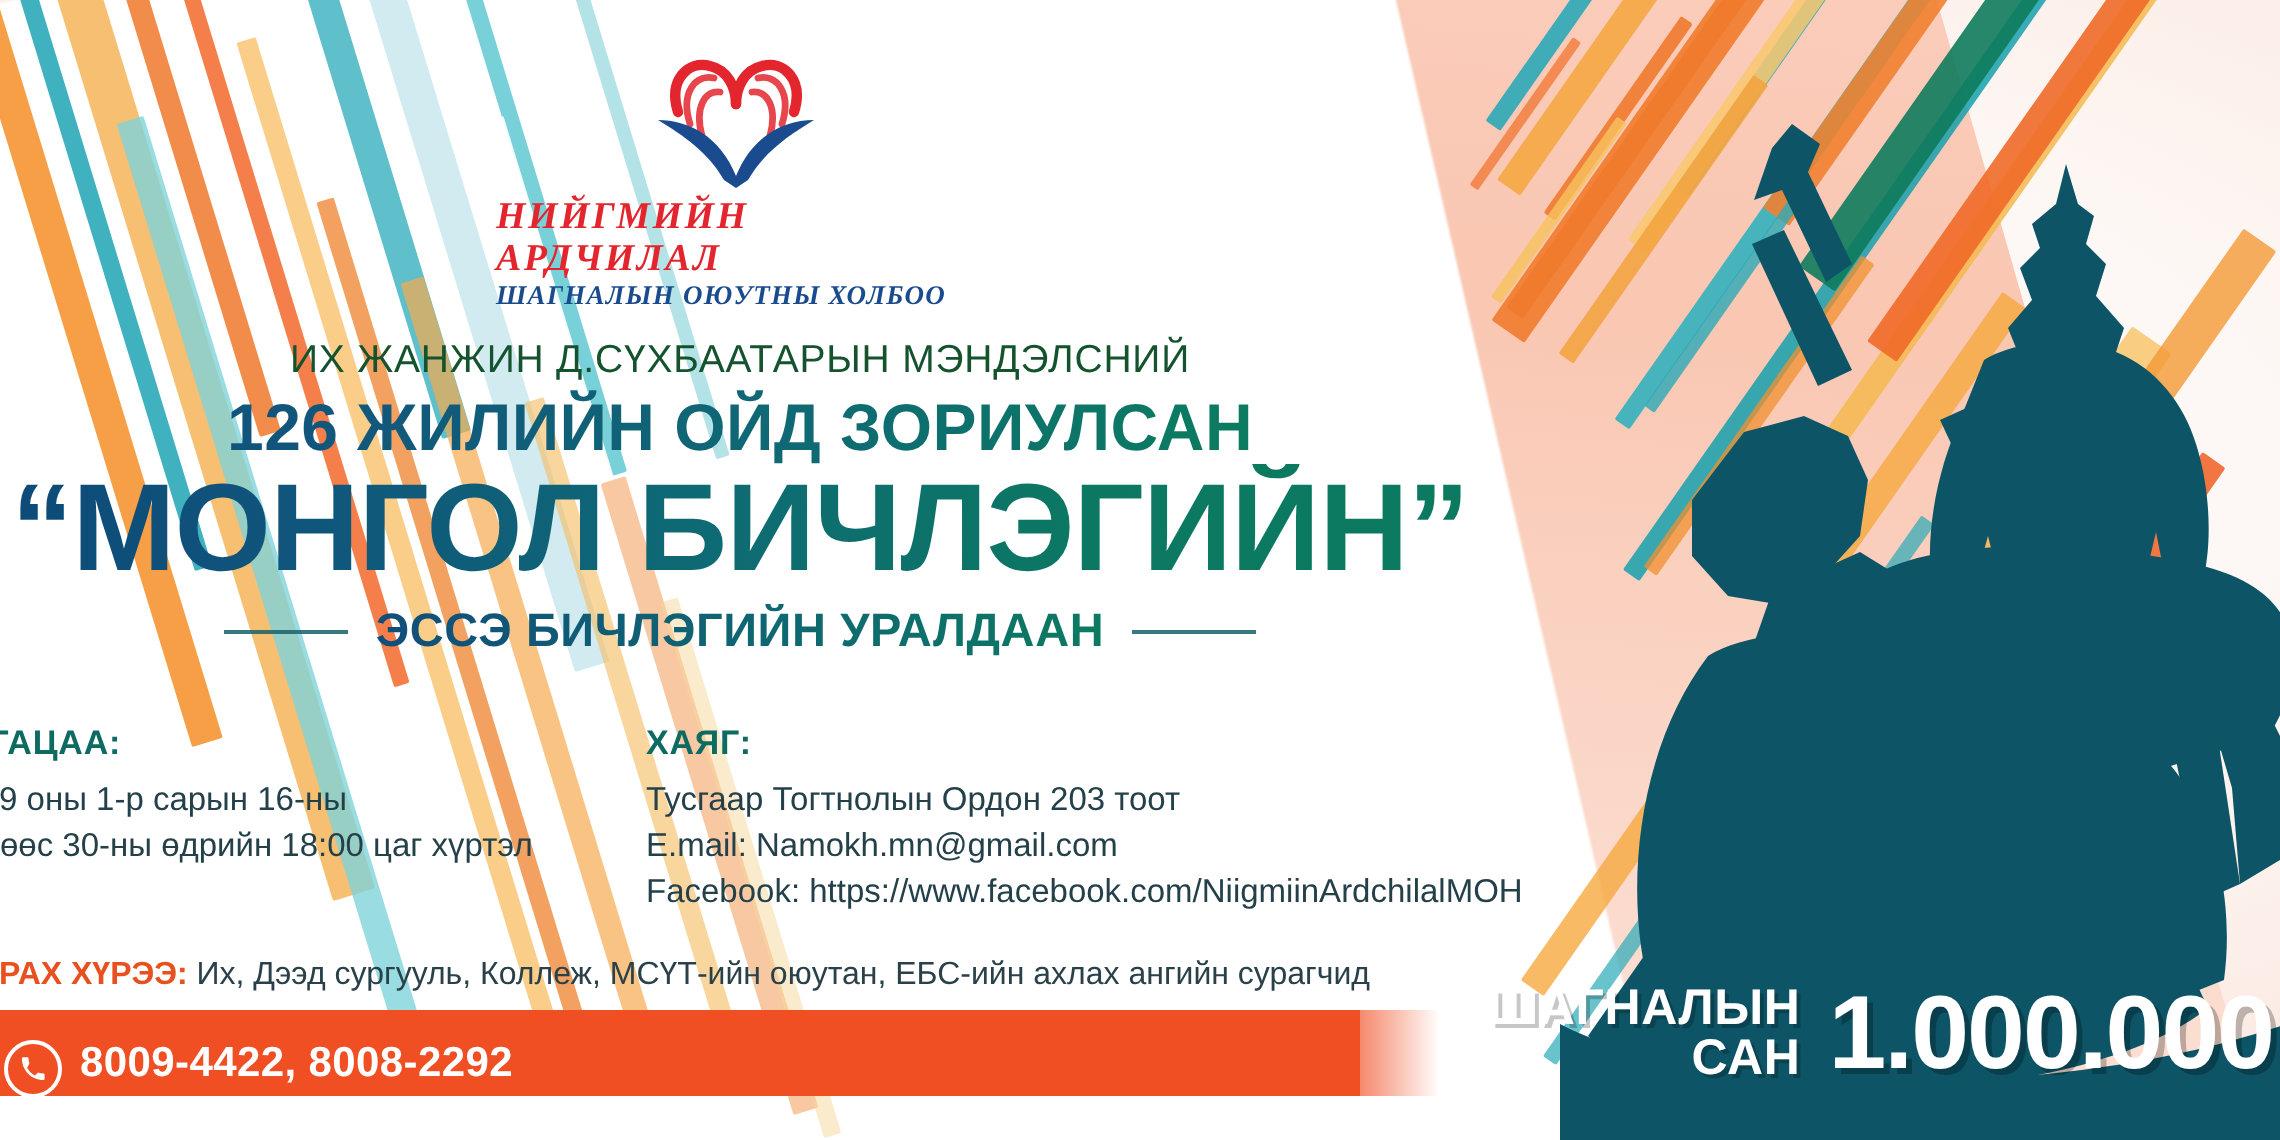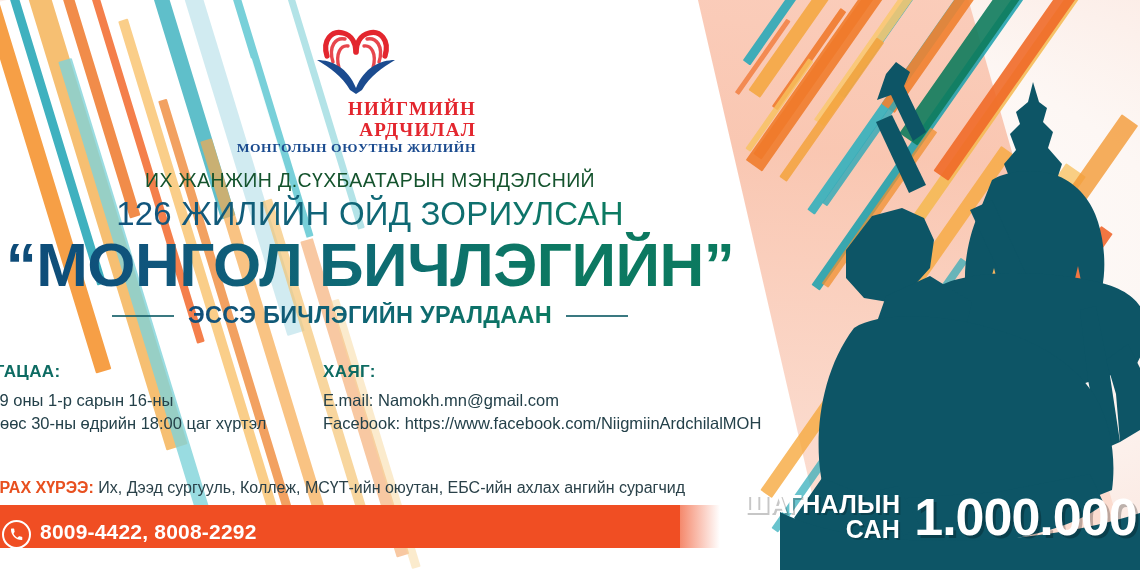--- a/index.html
+++ b/index.html
@@ -55,43 +55,44 @@
   
   .statue{
     position:absolute;
     left:640px;top:60px;
     width:520px;height:510px;
   }
   .statue svg{display:block;width:100%;height:100%;}
 
   
   .logo{
-    position:absolute;left:236px;top:24px;width:240px;height:120px;
-    text-align:right;
+    position:absolute;left:248px;top:24px;width:240px;height:120px;
+    text-align:left;
+    font-style:italic;
   }
   .logo .heart{width:140px;height:72px;margin:0 auto;display:block;}
   .logo .l1{
     font-weight:bold;color:#e3262e;letter-spacing:1.2px;
     font-size:19px;line-height:21px;margin-top:2px;
     font-family:"Liberation Serif","DejaVu Serif",serif;
   }
   .logo .l2{
     font-weight:bold;color:#1b4b8f;letter-spacing:.6px;
     font-size:13.5px;line-height:15px;
     font-family:"Liberation Serif","DejaVu Serif",serif;
   }
 
   
   .head-wrap{position:absolute;left:0;top:168px;width:740px;text-align:center;}
   .kicker{
     font-size:19.5px;letter-spacing:.4px;color:#14532d;
     font-weight:400;line-height:24px;
   }
   .line126{
-    font-size:33px;font-weight:normal;letter-spacing:.2px;line-height:40px;
+    font-size:33px;font-weight:bold;letter-spacing:.2px;line-height:40px;
     margin-top:2px;
     background:linear-gradient(90deg,#0f4e7a 0%,#12567c 22%,#0f6a74 55%,#0c7a62 80%,#0b7d5e 100%);
     -webkit-background-clip:text;background-clip:text;color:transparent;
   }
   .bigtitle{
     font-size:62px;font-weight:bold;letter-spacing:-.5px;line-height:66px;
     margin-top:-2px;
     background:linear-gradient(90deg,#0d4a78 0%,#10557c 20%,#0e6a74 48%,#0c7862 74%,#0b7a5f 100%);
     -webkit-background-clip:text;background-clip:text;color:transparent;
   }
@@ -267,21 +268,21 @@
       <g fill="none" stroke="#e3262e" stroke-width="3.4" stroke-linecap="round" opacity=".85">
         <path d="M47 38 C42 22 50 13 59 15"></path>
         <path d="M93 38 C98 22 90 13 81 15"></path>
         <path d="M53 44 C49 29 55 21 62 22"></path>
         <path d="M87 44 C91 29 85 21 78 22"></path>
       </g>
       <path d="M31 36 C46 36 62 44 70 64 C78 44 94 36 109 36
                C96 44 84 52 76 66 L70 70 L64 66 C56 52 44 44 31 36 Z" fill="#1b4b8f"></path>
     </svg>
     <div class="l1">НИЙГМИЙН АРДЧИЛАЛ</div>
-    <div class="l2">МОНГОЛЫН ОЮУТНЫ ЖИЛИЙН</div>
+    <div class="l2">ШАГНАЛЫН ОЮУТНЫ ХОЛБОО</div>
   </div>
 
   <div class="head-wrap">
     <div class="kicker">ИХ ЖАНЖИН Д.СҮХБААТАРЫН МЭНДЭЛСНИЙ</div>
     <div class="line126">126 ЖИЛИЙН ОЙД ЗОРИУЛСАН</div>
     <div class="bigtitle">“МОНГОЛ БИЧЛЭГИЙН”</div>
     <div class="subrow">
       <span class="rule"></span>
       <span class="subtitle">ЭССЭ БИЧЛЭГИЙН УРАЛДААН</span>
       <span class="rule"></span>
@@ -289,20 +290,21 @@
   </div>
 
   <div class="col-duration">
     <div class="col-h">ХУГАЦАА:</div>
     <div class="col-l">2019 оны 1-р сарын 16-ны</div>
     <div class="col-l">өдрөөс 30-ны өдрийн 18:00 цаг хүртэл</div>
   </div>
 
   <div class="col-address">
     <div class="col-h">ХАЯГ:</div>
+    <div class="col-l">Тусгаар Тогтнолын Ордон 203 тоот</div>
     <div class="col-l">E.mail: Namokh.mn@gmail.com</div>
     <div class="col-l">Facebook: https://www.facebook.com/NiigmiinArdchilalMOH</div>
   </div>
 
   <div class="scope">
     <b>ХАМРАХ ХҮРЭЭ:</b>
     <span>Их, Дээд сургууль, Коллеж, МСҮТ-ийн оюутан, ЕБС-ийн ахлах ангийн сурагчид</span>
   </div>
 
   <div class="bar">

